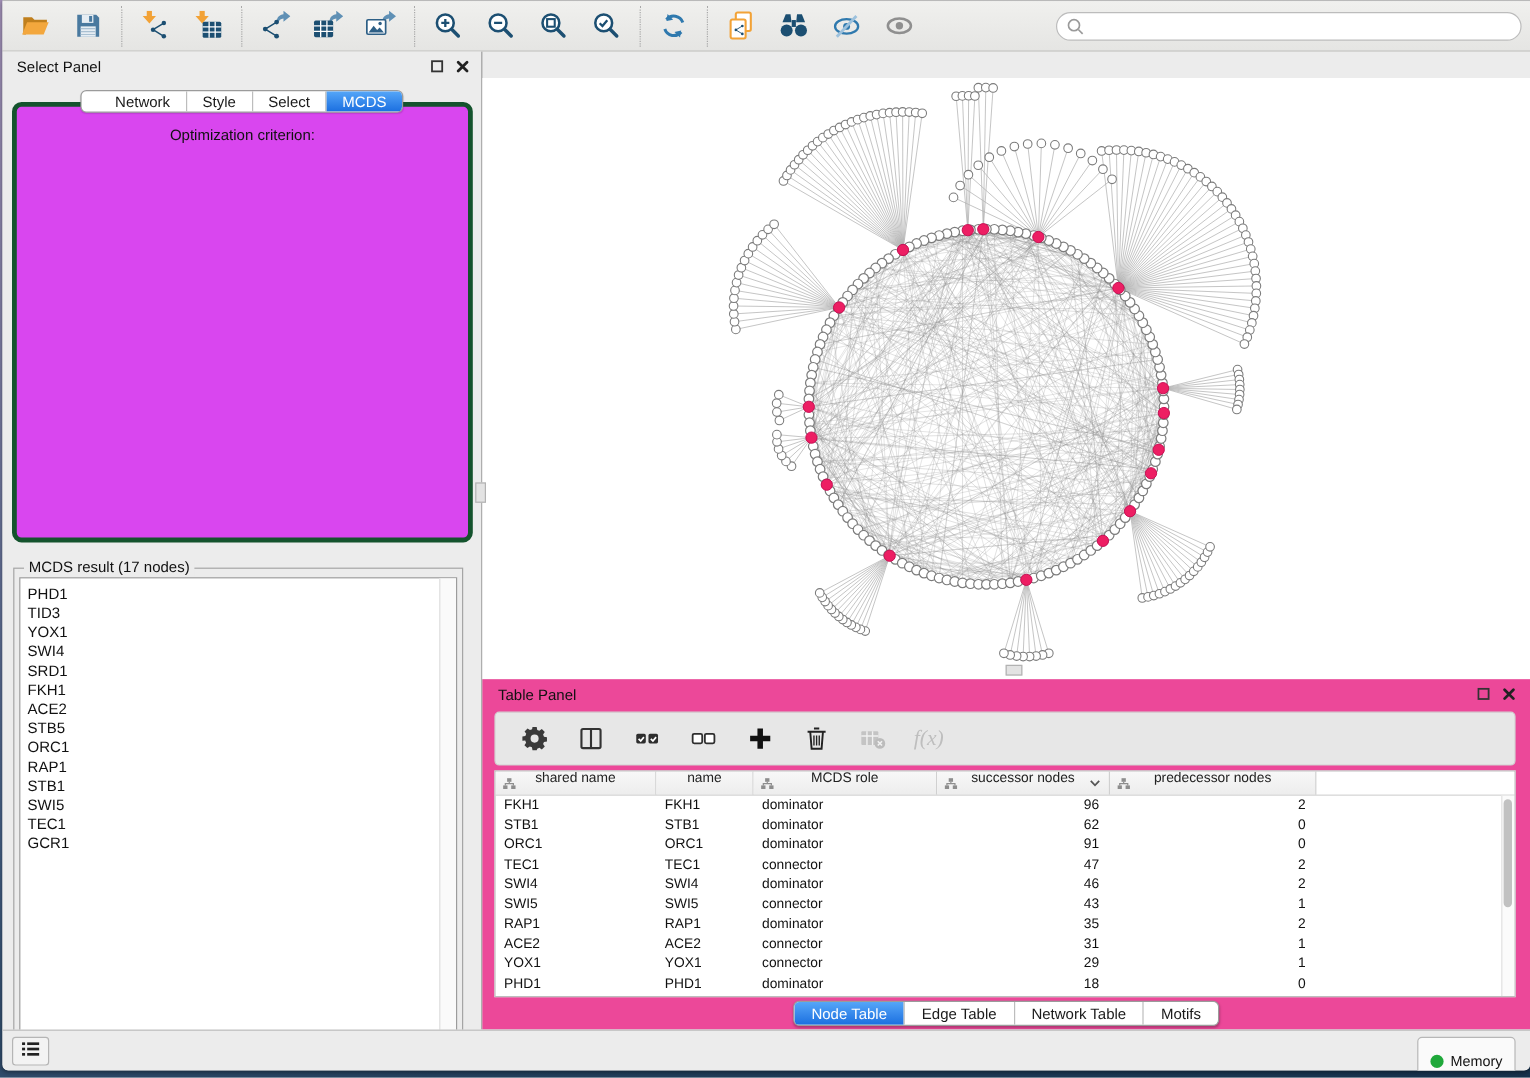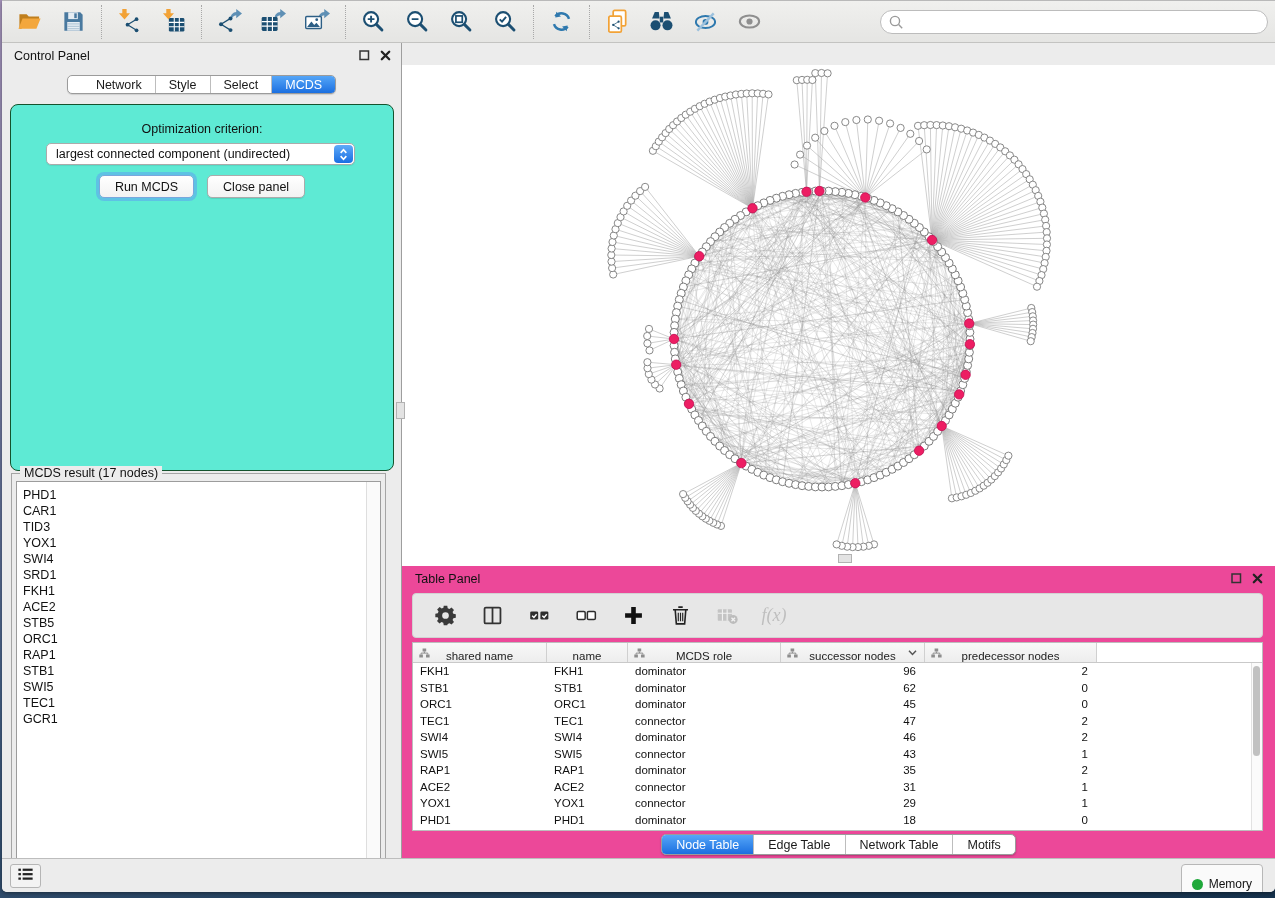--- a/index.html
+++ b/index.html
@@ -40,22 +40,22 @@
   .panel-title-row { position:relative; height:25px; }
   .panel-title { position:absolute; left:12px; top:6px; font-size:12.5px; color:#111; }
   .win-btns { position:absolute; right:10px; top:6px; display:flex; gap:9px; align-items:center; }
   .win-btn { width:12px; height:12px; display:flex; align-items:center; justify-content:center; background:none; border:none; cursor:pointer; }
   .cp-tabs-row { display:flex; justify-content:center; margin-top:7px; position:relative; z-index:2; }
   .seg-tabs { display:inline-flex; border:1px solid #9b9b9b; border-radius:5px; background:#fff; height:19px; overflow:hidden; box-shadow:0 1px 1px rgba(0,0,0,.12); }
   .seg-tab { padding:0 13px; font-size:12.5px; line-height:18px; color:#1a1a1a; border-left:1px solid #bdbdbd; cursor:pointer; white-space:nowrap; }
   .seg-tab:first-child { border-left:none;padding-left:28px; }
   .seg-tab.active { background:linear-gradient(#55a6f8,#1b6fe0); color:#fff; }
   #cp-content {
-    position:absolute; left:8px; right:7px; top:61px; height:367px;
-    background:#5eead4; border:1px solid #14532d; border-radius:8px;
+    position:absolute; left:8px; right:7px; top:42px; height:367px;
+    background:#d946ef; border:4px solid #14532d; border-radius:8px;
   }
   .crit-label { text-align:center; margin-top:17px; font-size:12.5px; color:#111; }
   .select-box {
     position:absolute; left:35px; right:38px; top:38px; height:22px;
     background:#fff; border:1px solid #ababab; border-radius:5px;
     font-size:12.5px; line-height:20px; padding-left:9px; cursor:pointer;
     box-shadow:0 1px 1px rgba(0,0,0,.08);
   }
   .select-stepper {
     position:absolute; right:1px; top:1px; width:19px; height:18px;
@@ -124,21 +124,21 @@
   .tt-btn svg { width:23px; height:23px; }
   .tt-btn.disabled { opacity:.45; cursor:default; }
   .fx { font-family:"Liberation Serif","DejaVu Serif",serif; font-style:italic; font-size:18px; color:#8d8d8d; }
   #node-table {
     position:absolute; left:10px; right:12px; top:76px; height:189px;
     background:#fff; border:1px solid #bdbdbd; overflow:hidden;
   }
   #table-header { display:flex; height:20px; border-bottom:1px solid #c9c9c9; }
   .th {
     position:relative; height:100%; background:linear-gradient(#f8f8f8,#ededed);
-    border-right:1px solid #d0d0d0; display:flex; align-items:flex-end; justify-content:center;
+    border-right:1px solid #d0d0d0; display:flex; align-items:flex-start; justify-content:center;
     font-size:11.5px; color:#222; cursor:pointer; flex:0 0 auto;
   }
   .th .ns-icon { position:absolute; left:6px; top:5px; width:11px; height:10px; }
   .th .sort-icon { position:absolute; right:7px; top:6px; width:9px; height:8px; }
   .th-filler { flex:1 1 auto; background:#fff; }
   #table-body { position:absolute; left:0; right:11px; top:20px; bottom:0; overflow:hidden; }
   .tr { display:flex; height:16.5px; align-items:center; cursor:default; }
   .td { font-size:11.5px; color:#111; padding-left:7px; white-space:nowrap; overflow:hidden; flex:0 0 auto; }
   .td.right { text-align:right; padding-right:9px; padding-left:0; }
   #table-vscroll {
@@ -367,21 +367,21 @@
             <circle cx="7" cy="7" r="4.6" fill="none" stroke="#9a9a9a" stroke-width="1.4"></circle>
             <path d="M10.6 10.6 14.2 14.2" stroke="#9a9a9a" stroke-width="1.4"></path>
           </svg>
       </span>
       <input type="text" value="" placeholder="" style="">
     </div>
   </div>
 
   <div id="control-panel">
     <div class="panel-title-row">
-      <span class="panel-title">Control Panel</span>
+      <span class="panel-title">Select Panel</span>
       <span class="win-btns">
         <button class="win-btn">
           <svg viewBox="0 0 11 11" width="11" height="11">
               <rect x="1" y="1" width="8.5" height="8.5" fill="none" stroke="#333" stroke-width="1.5"></rect>
             </svg>
         </button>
         <button class="win-btn">
           <svg viewBox="0 0 11 11" width="11" height="11">
               <path d="M1.8 1.8 9.2 9.2 M9.2 1.8 1.8 9.2" stroke="#222" stroke-width="2.3" stroke-linecap="round"></path>
             </svg>
@@ -391,40 +391,26 @@
     <div class="cp-tabs-row">
       <div class="seg-tabs" id="cp-tabs">
           <div class="seg-tab">Network</div>
           <div class="seg-tab">Style</div>
           <div class="seg-tab">Select</div>
           <div class="seg-tab active">MCDS</div>
         </div>
     </div>
     <div id="cp-content">
       <div class="crit-label">Optimization criterion:</div>
-      <div class="select-box">
-        <span>largest connected component (undirected)</span>
-        <span class="select-stepper">
-          <svg viewBox="0 0 16 18" width="13" height="15">
-              <path d="M4.5 7 8 3.2 11.5 7" fill="none" stroke="#fff" stroke-width="2"></path>
-              <path d="M4.5 11 8 14.8 11.5 11" fill="none" stroke="#fff" stroke-width="2"></path>
-            </svg>
-        </span>
-      </div>
-      <div class="btn-row">
-        <button class="mac-btn focused">Run MCDS</button>
-        <button class="mac-btn">Close panel</button>
-      </div>
     </div>
     <div class="group-box">
       <span class="group-legend">MCDS result (17 nodes)</span>
       <div class="mcds-list" id="mcds-list">
         <div class="pad"></div>
       <div class="mcds-item">PHD1</div>
-          <div class="mcds-item">CAR1</div>
           <div class="mcds-item">TID3</div>
           <div class="mcds-item">YOX1</div>
           <div class="mcds-item">SWI4</div>
           <div class="mcds-item">SRD1</div>
           <div class="mcds-item">FKH1</div>
           <div class="mcds-item">ACE2</div>
           <div class="mcds-item">STB5</div>
           <div class="mcds-item">ORC1</div>
           <div class="mcds-item">RAP1</div>
           <div class="mcds-item">STB1</div>
@@ -1590,21 +1576,21 @@
             <div class="td" style="width: 134px;">STB1</div>
             <div class="td" style="width: 81px;">STB1</div>
             <div class="td" style="width: 153px;">dominator</div>
             <div class="td right" style="width: 144px;">62</div>
             <div class="td right" style="width: 172px;">0</div>
           </div>
           <div class="tr">
             <div class="td" style="width: 134px;">ORC1</div>
             <div class="td" style="width: 81px;">ORC1</div>
             <div class="td" style="width: 153px;">dominator</div>
-            <div class="td right" style="width: 144px;">45</div>
+            <div class="td right" style="width: 144px;">91</div>
             <div class="td right" style="width: 172px;">0</div>
           </div>
           <div class="tr">
             <div class="td" style="width: 134px;">TEC1</div>
             <div class="td" style="width: 81px;">TEC1</div>
             <div class="td" style="width: 153px;">connector</div>
             <div class="td right" style="width: 144px;">47</div>
             <div class="td right" style="width: 172px;">2</div>
           </div>
           <div class="tr">

